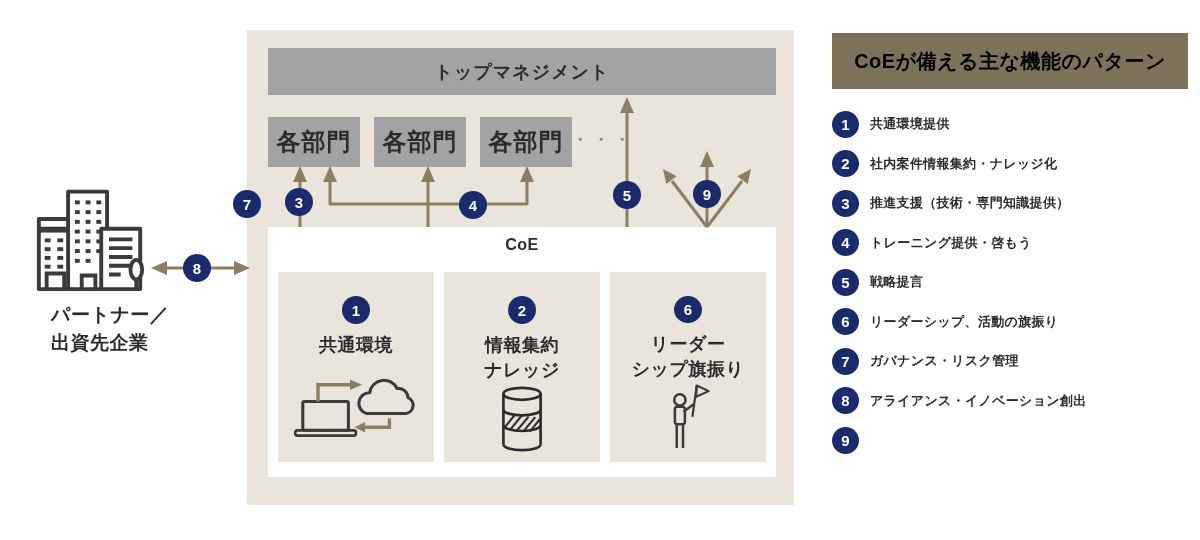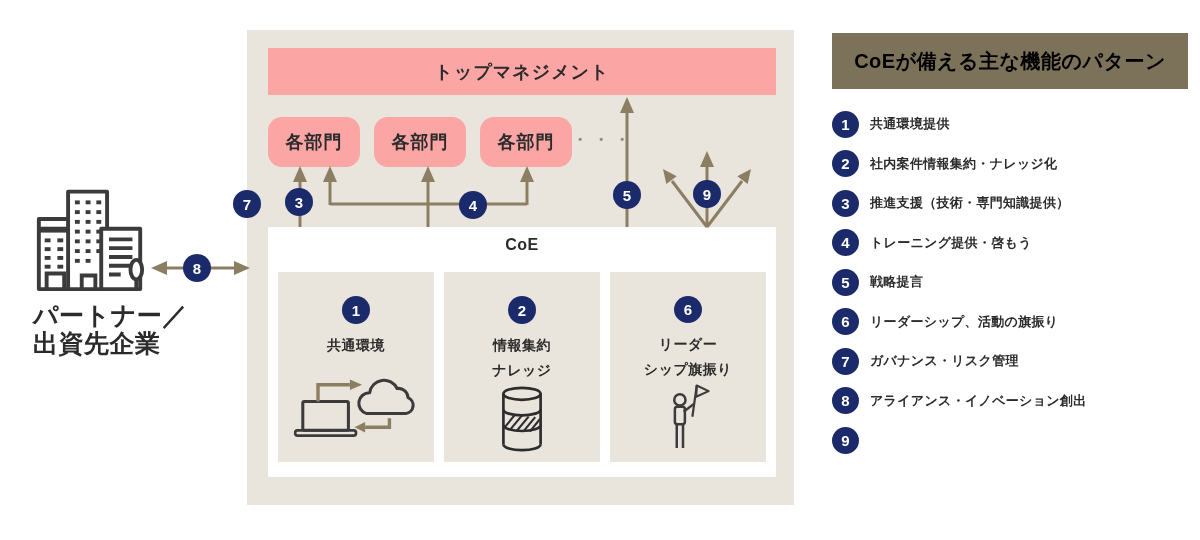--- a/index.html
+++ b/index.html
@@ -9,43 +9,43 @@
     --header-bg:#7C7159;
     --ink:#2B2B2B;
     --icon:#3B3B3B;
   }
   *{margin:0;padding:0;box-sizing:border-box;}
   body{background:#fff;font-family:"Liberation Sans","DejaVu Sans",sans-serif;color:var(--ink);}
   #stage{position:relative;width:1200px;height:540px;background:#fff;overflow:hidden;}
 
   .abs{position:absolute;}
   .panel{background:var(--beige);}
-  .whitebox{background:#fca5a5;display:flex;align-items:center;justify-content:center;}
+  .whitebox{background:#a3a3a3;display:flex;align-items:center;justify-content:center;}
 
   .top-mgmt{left:268px;top:48px;width:508px;height:47px;font-size:18px;font-weight:600;letter-spacing:1px;}
-  .dept{top:117px;width:92px;height:50px;font-size:18px;font-weight:600;letter-spacing:1px;border-radius:14px;}
+  .dept{top:117px;width:92px;height:50px;font-size:24px;font-weight:600;letter-spacing:1px;}
   .dept.d1{left:268px;} .dept.d2{left:374px;} .dept.d3{left:480px;}
   .ellipsis{left:572px;top:130px;width:60px;text-align:center;font-size:16px;letter-spacing:5px;color:#8F8A82;font-weight:700;}
 
   .coe{left:268px;top:227px;width:508px;height:250px;background:#fff;}
   .coe-title{position:absolute;left:0;top:9px;width:100%;text-align:center;font-size:16px;font-weight:700;letter-spacing:.5px;}
 
   .unit{top:272px;width:156px;height:190px;background:var(--beige);display:flex;flex-direction:column;align-items:center;}
   .unit.u1{left:278px;} .unit.u2{left:444px;} .unit.u3{left:610px;}
   .unit .num{margin-top:24px;}
-  .unit-label{margin-top:9px;font-size:14px;line-height:25px;font-weight:600;text-align:center;white-space:pre-line;letter-spacing:.5px;}
+  .unit-label{margin-top:9px;font-size:18px;line-height:25px;font-weight:600;text-align:center;white-space:pre-line;letter-spacing:.5px;}
   .unit-icon{flex:1;display:flex;align-items:center;justify-content:center;padding-bottom:8px;}
 
   .num{width:28px;height:28px;border-radius:50%;background:var(--navy);color:#fff;
        display:flex;align-items:center;justify-content:center;font-size:15px;font-weight:700;}
   .num.float{position:absolute;z-index:6;}
 
   svg.overlay{position:absolute;left:0;top:0;width:1200px;height:540px;z-index:5;pointer-events:none;}
 
-  .partner-label{left:33px;top:301px;font-size:25px;line-height:28px;font-weight:600;white-space:pre-line;letter-spacing:.5px;}
+  .partner-label{left:51px;top:301px;font-size:19px;line-height:28px;font-weight:600;white-space:pre-line;letter-spacing:.5px;}
 
   .legend-header{left:832px;top:33px;width:356px;height:56px;background:var(--header-bg);color:#000000;
                  display:flex;align-items:center;justify-content:center;font-size:20px;font-weight:700;letter-spacing:.5px;}
   .legend-list{left:832px;top:110px;width:368px;display:flex;flex-direction:column;gap:11.5px;}
   .legend-row{display:flex;align-items:center;gap:11px;height:28px;}
   .legend-row .num{width:27px;height:27px;flex:0 0 27px;}
   .legend-label{font-size:13px;font-weight:600;letter-spacing:.3px;}
 </style>
 </head>
 <body>

